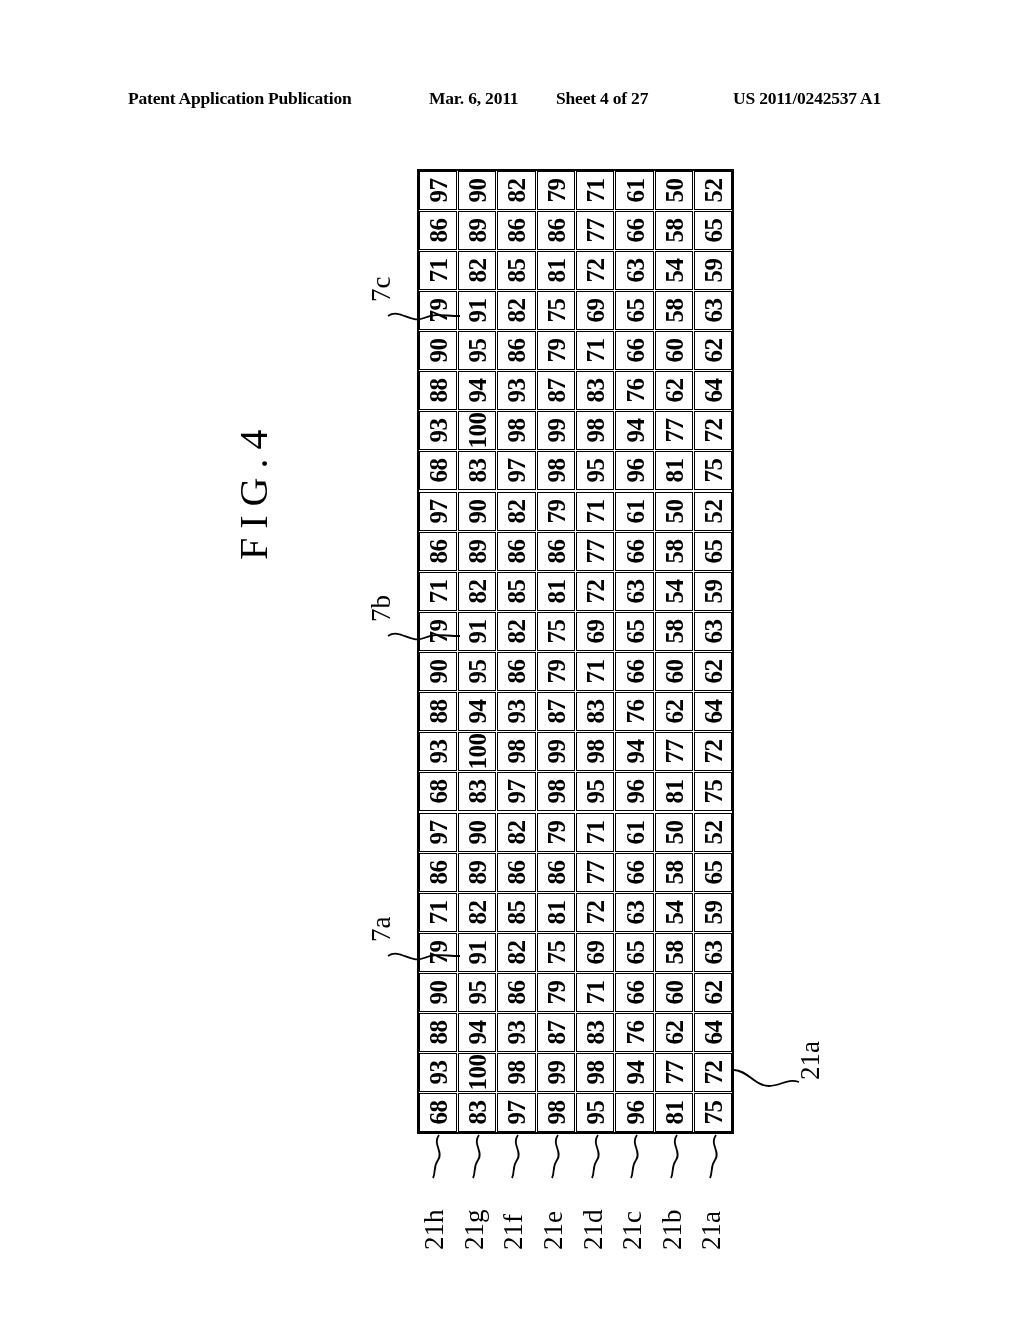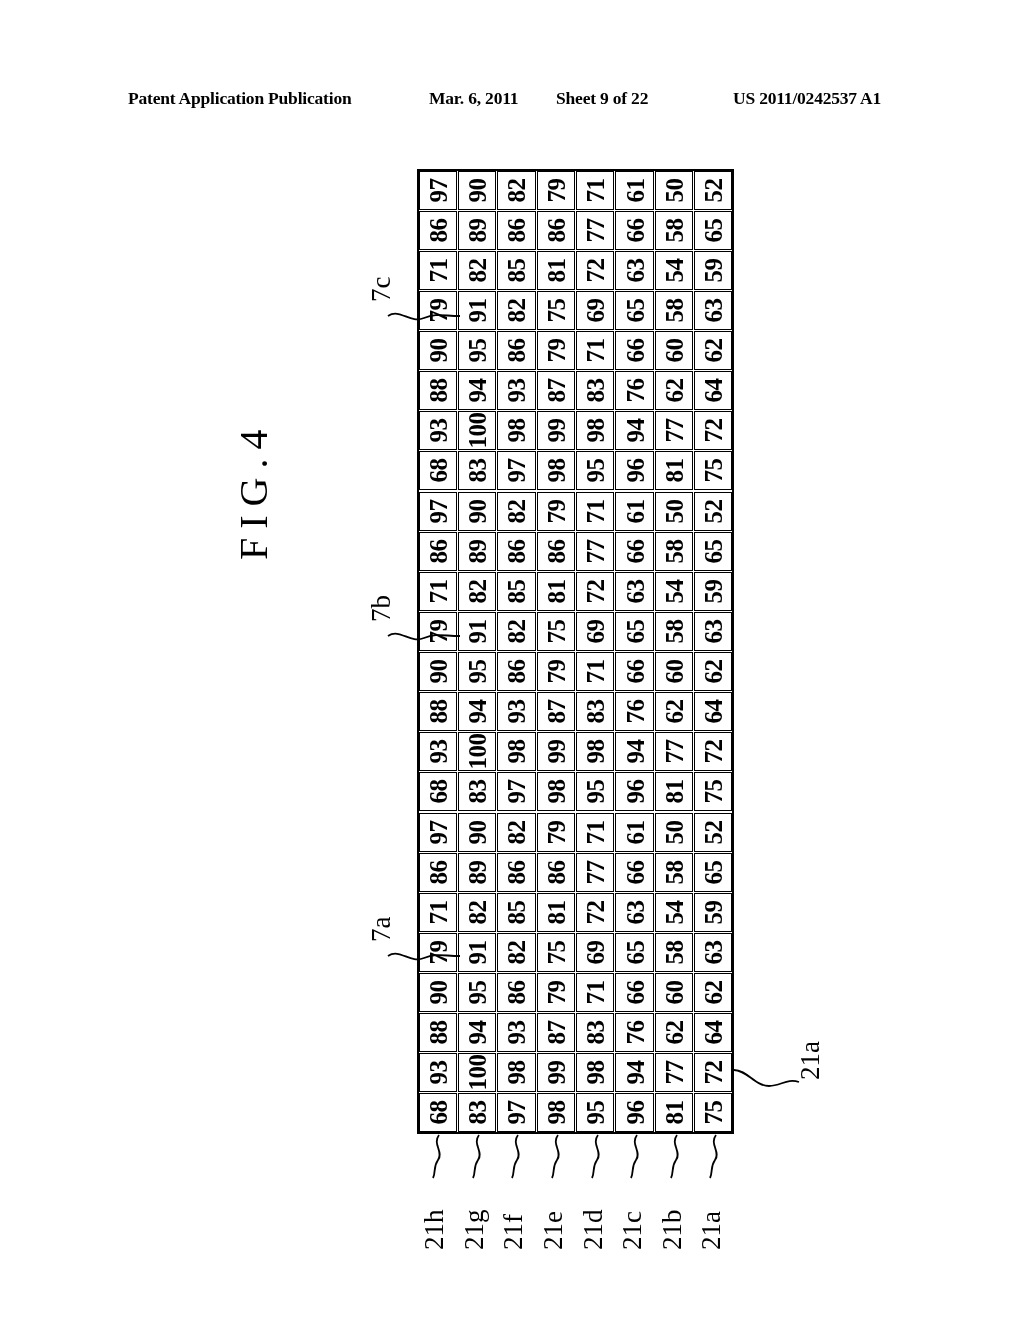--- a/index.html
+++ b/index.html
@@ -182,21 +182,21 @@
     font-size: 27px;
     white-space: nowrap;
   }
 </style>
 </head>
 <body>
 
 <div id="page-header">
   <span class="h-pub">Patent Application Publication</span>
   <span class="h-date">Mar. 6, 2011</span>
-  <span class="h-sheet">Sheet 9 of 22</span>
+  <span class="h-sheet">Sheet 4 of 27</span>
   <span class="h-docnum">US 2011/0242537 A1</span>
 </div>
 
 <div id="fig-title">FIG.4</div>
 
 <div id="grid-wrap">
   <div id="grid-outer"></div>
   <div id="grid">
       <div class="cell">
         <span class="val">97</span>

